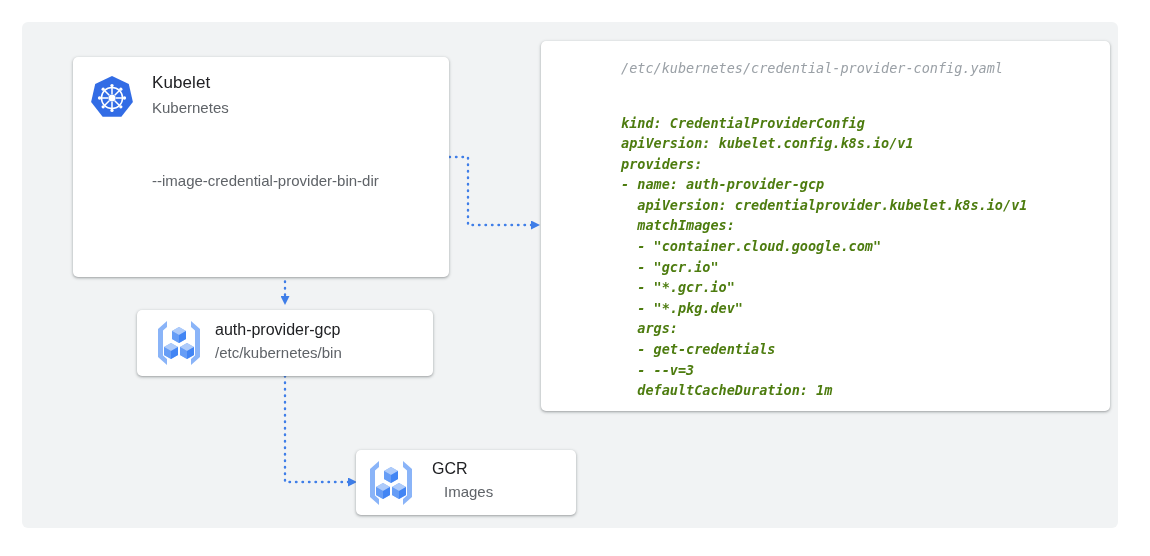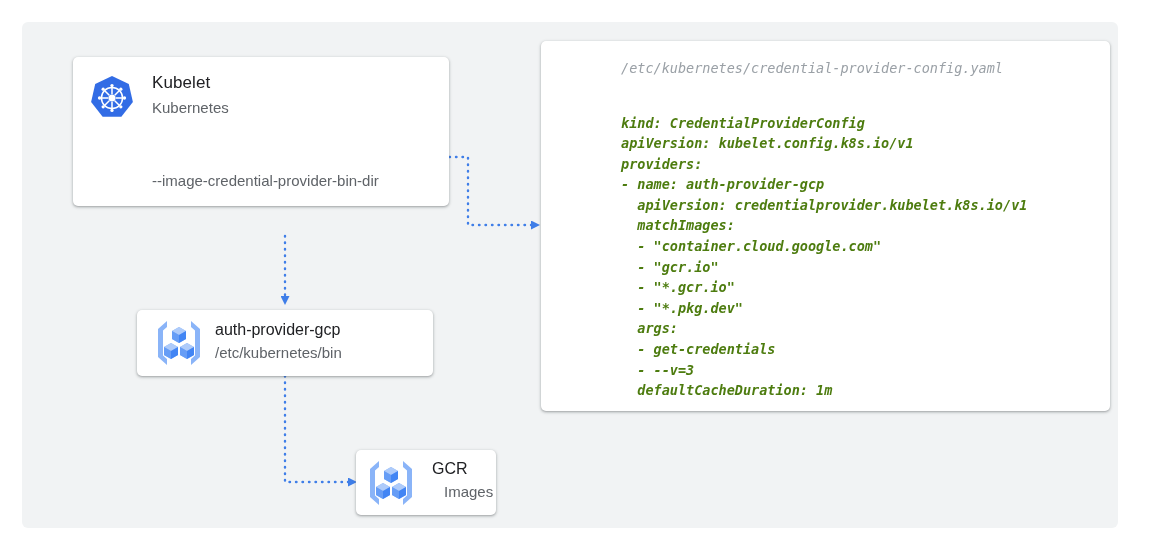--- a/index.html
+++ b/index.html
@@ -17,21 +17,21 @@
     border-radius:6px;
   }
   .card{
     position:absolute;
     background:#ffffff;
     border-radius:5px;
     box-shadow:0 1px 2px rgba(60,64,67,.30), 0 1px 3px 1px rgba(60,64,67,.15);
   }
 
   
-  #kubelet-card{ left:73px; top:57px; width:376px; height:149px; }
+  #kubelet-card{ left:73px; top:57px; width:376px; height:220px; }
   #kubelet-icon{ position:absolute; left:15px; top:17px; width:48px; height:48px; }
   #kubelet-title{
     position:absolute; left:79px; top:16px;
     font-size:17px; color:#202124; letter-spacing:.1px;
   }
   #kubelet-sub{
     position:absolute; left:79px; top:42px;
     font-size:15px; color:#5f6368;
   }
   .flag{
@@ -47,21 +47,21 @@
   #auth-title{
     position:absolute; left:78px; top:11px;
     font-size:16px; color:#202124;text-align:center;
   }
   #auth-sub{
     position:absolute; left:78px; top:34px;
     font-size:15px; color:#5f6368;
   }
 
   
-  #gcr-card{ left:356px; top:450px; width:140px; height:65px; }
+  #gcr-card{ left:356px; top:450px; width:176px; height:65px;padding-left:44px; }
   #gcr-icon{ position:absolute; left:10px; top:9px; width:50px; height:48px; }
   #gcr-title{
     position:absolute; left:76px; top:10px;
     font-size:16px; color:#202124;
   }
   #gcr-sub{
     position:absolute; left:88px; top:33px;
     font-size:15px; color:#5f6368;
   }
 

